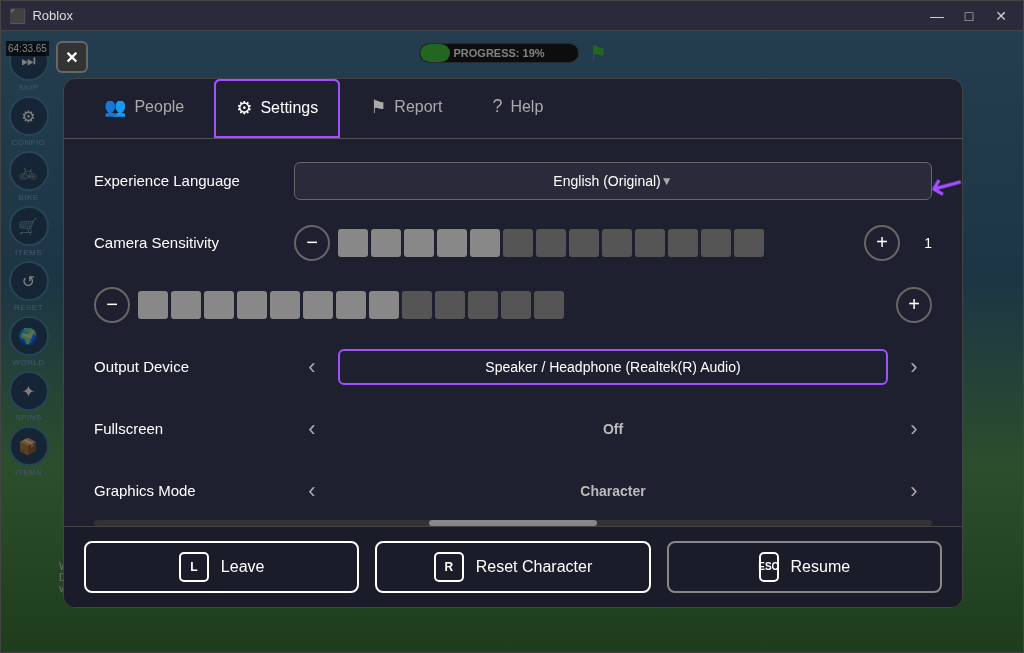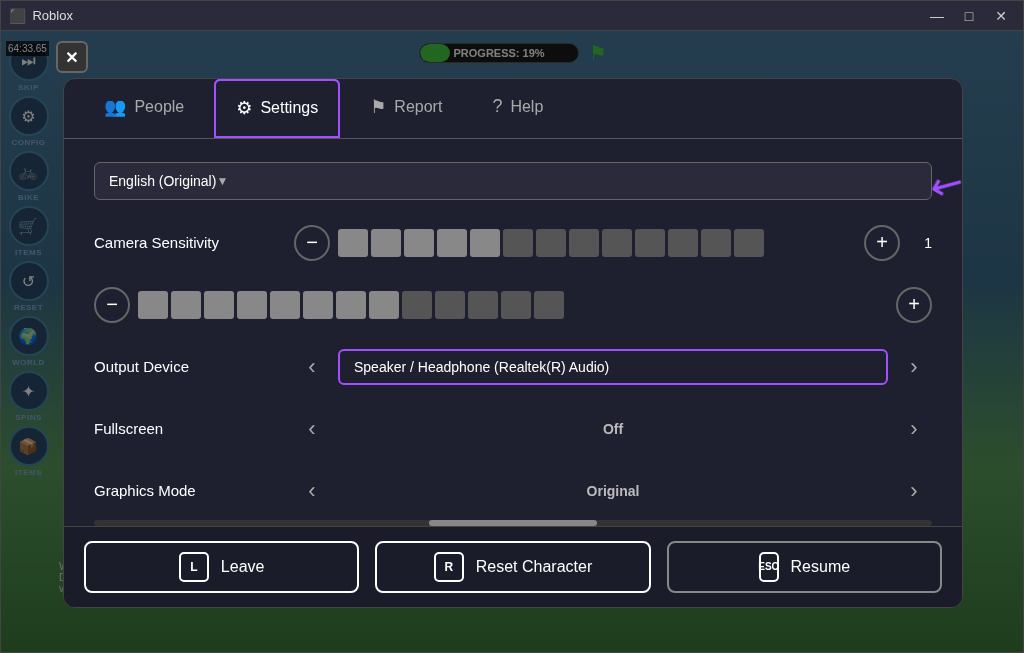--- a/index.html
+++ b/index.html
@@ -102,21 +102,21 @@
       justify-content: center;
       color: white;
       font-size: 16px;
       cursor: pointer;
     }
 
     .sidebar-label {
       font-size: 8px;
       color: #8ad;
       text-align: center;
-      font-weight: bold;
+      font-weight: normal;
       letter-spacing: 0.5px;
     }
 
     
     .timer {
       position: absolute;
       left: 5px;
       top: 10px;
       background: rgba(0,0,0,0.7);
       color: #fff;
@@ -282,21 +282,21 @@
     .dropdown {
       flex: 1;
       background: #2a2a3a;
       border: 1px solid #666;
       border-radius: 6px;
       padding: 10px 14px;
       color: white;
       font-size: 14px;
       display: flex;
       align-items: center;
-      justify-content: flex-start;
+      justify-content: center;
       cursor: pointer;
     }
 
     .dropdown-arrow {
       color: #aaa;
       font-size: 12px;
     }
 
     
     .ctrl-btn {
@@ -360,20 +360,21 @@
     }
 
     .device-display {
       flex: 1;
       background: transparent;
       border: 2px solid #a050ff;
       border-radius: 6px;
       padding: 8px 14px;
       color: white;
       font-size: 14px;
+      text-align: center;
     }
 
     
     .fullscreen-control {
       flex: 1;
       display: flex;
       align-items: center;
       gap: 8px;
     }
 
@@ -544,20 +545,21 @@
           </div>
           <div class="tab">
             <span class="tab-icon">?</span>
             <span>Help</span>
           </div>
         </div>
 
         <div class="settings-content">
 
           <div class="setting-row">
+            <span class="setting-label">Experience Language</span>
             <div class="setting-control">
               <div class="dropdown">
                 <span>English (Original)</span>
                 <span class="dropdown-arrow">▼</span>
               </div>
             </div>
           </div>
 
           <div class="setting-row">
             <span class="setting-label">Camera Sensitivity</span>
@@ -620,21 +622,21 @@
               <span class="nav-arrow">‹</span>
               <span class="fullscreen-value">Off</span>
               <span class="nav-arrow">›</span>
             </div>
           </div>
 
           <div class="setting-row">
             <span class="setting-label">Graphics Mode</span>
             <div class="fullscreen-control">
               <span class="nav-arrow">‹</span>
-              <span class="fullscreen-value">Original</span>
+              <span class="fullscreen-value">Character</span>
               <span class="nav-arrow">›</span>
             </div>
           </div>
 
         </div>
 
         <div class="settings-scrollbar">
           <div class="scrollbar-thumb"></div>
         </div>
 

